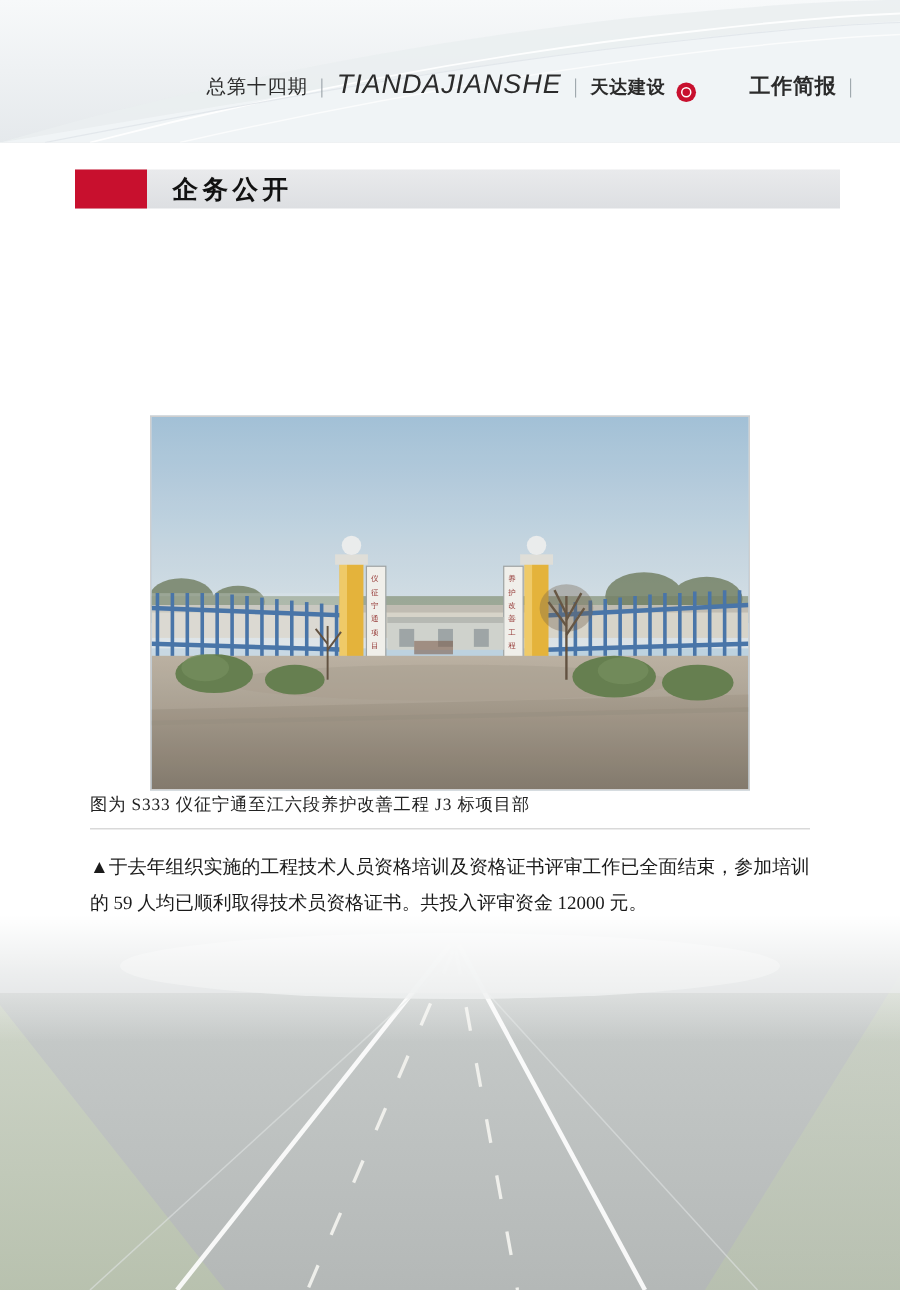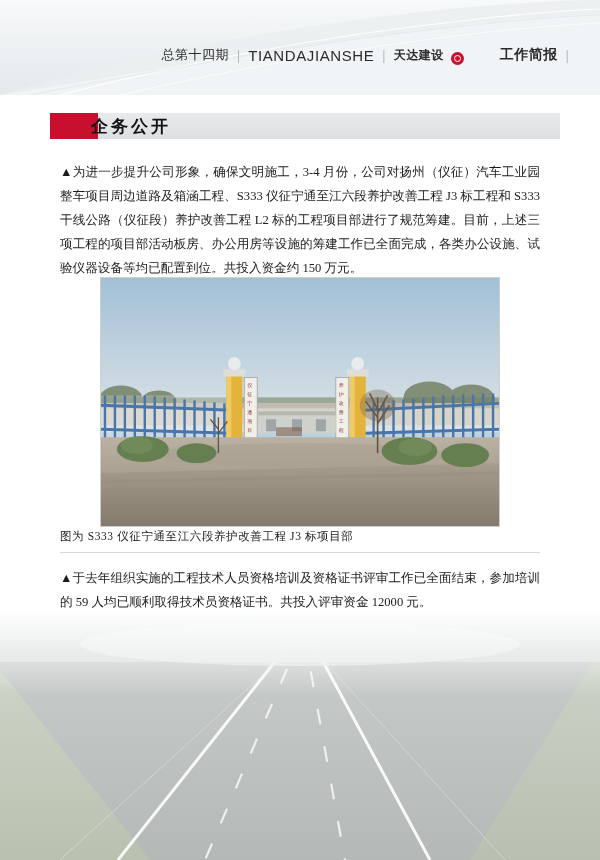--- a/index.html
+++ b/index.html
@@ -48,22 +48,23 @@
     color: #2b2b2b;
     letter-spacing: 0.5px;
     white-space: nowrap;
   }
   .header-title .cn {
     font-family: "Liberation Serif", "DejaVu Serif", serif;
     font-size: 13px;
   }
   .header-title .en {
     font-family: "Liberation Sans", sans-serif;
-    font-size: 15px;
+    font-size: 18px;
     letter-spacing: 0.6px;
+    font-style: italic;
   }
   .header-title .bar {
     color: #9aa3a8;
     font-size: 14px;
     padding: 0 1px;
   }
   .header-title .brand {
     font-weight: bold;
     font-size: 12px;
   }
@@ -108,21 +109,21 @@
   }
   .section-title-red {
     position: absolute;
     left: 0; top: 0;
     width: 48px;
     height: 26px;
     background: #c8102e;
   }
   .section-title-text {
     position: absolute;
-    left: 41px;
+    left: 65px;
     top: 2px;
     font-size: 17px;
     font-weight: bold;
     letter-spacing: 3px;
     color: #111;
     font-family: Liberation Serif, serif;
   }
 
   
   .content {
@@ -227,23 +228,20 @@
       <span class="bar">|</span>
     </div>
   </div>
 
   <div class="section-title-wrap">
     <div class="section-title-bg"></div>
     <div class="section-title-red"></div>
     <div class="section-title-text">企务公开</div>
   </div>
 
-  <div class="content">
-    <p class="para">▲为进一步提升公司形象，确保文明施工，3-4 月份，公司对扬州（仪征）汽车工业园整车项目周边道路及箱涵工程、S333 仪征宁通至江六段养护改善工程 J3 标工程和 S333 干线公路（仪征段）养护改善工程 L2 标的工程项目部进行了规范筹建。目前，上述三项工程的项目部活动板房、办公用房等设施的筹建工作已全面完成，各类办公设施、试验仪器设备等均已配置到位。共投入资金约 150 万元。</p>
-  </div>
 
   <div class="photo-wrap">
     <svg class="photo" viewBox="0 0 400 250" preserveAspectRatio="none">
       <defs>
         <linearGradient id="sky" x1="0" y1="0" x2="0" y2="1">
           <stop offset="0%" stop-color="#9fc0da"></stop>
           <stop offset="55%" stop-color="#c3d6e4"></stop>
           <stop offset="100%" stop-color="#dde6ec"></stop>
         </linearGradient>
         <linearGradient id="ground" x1="0" y1="0" x2="0" y2="1">

